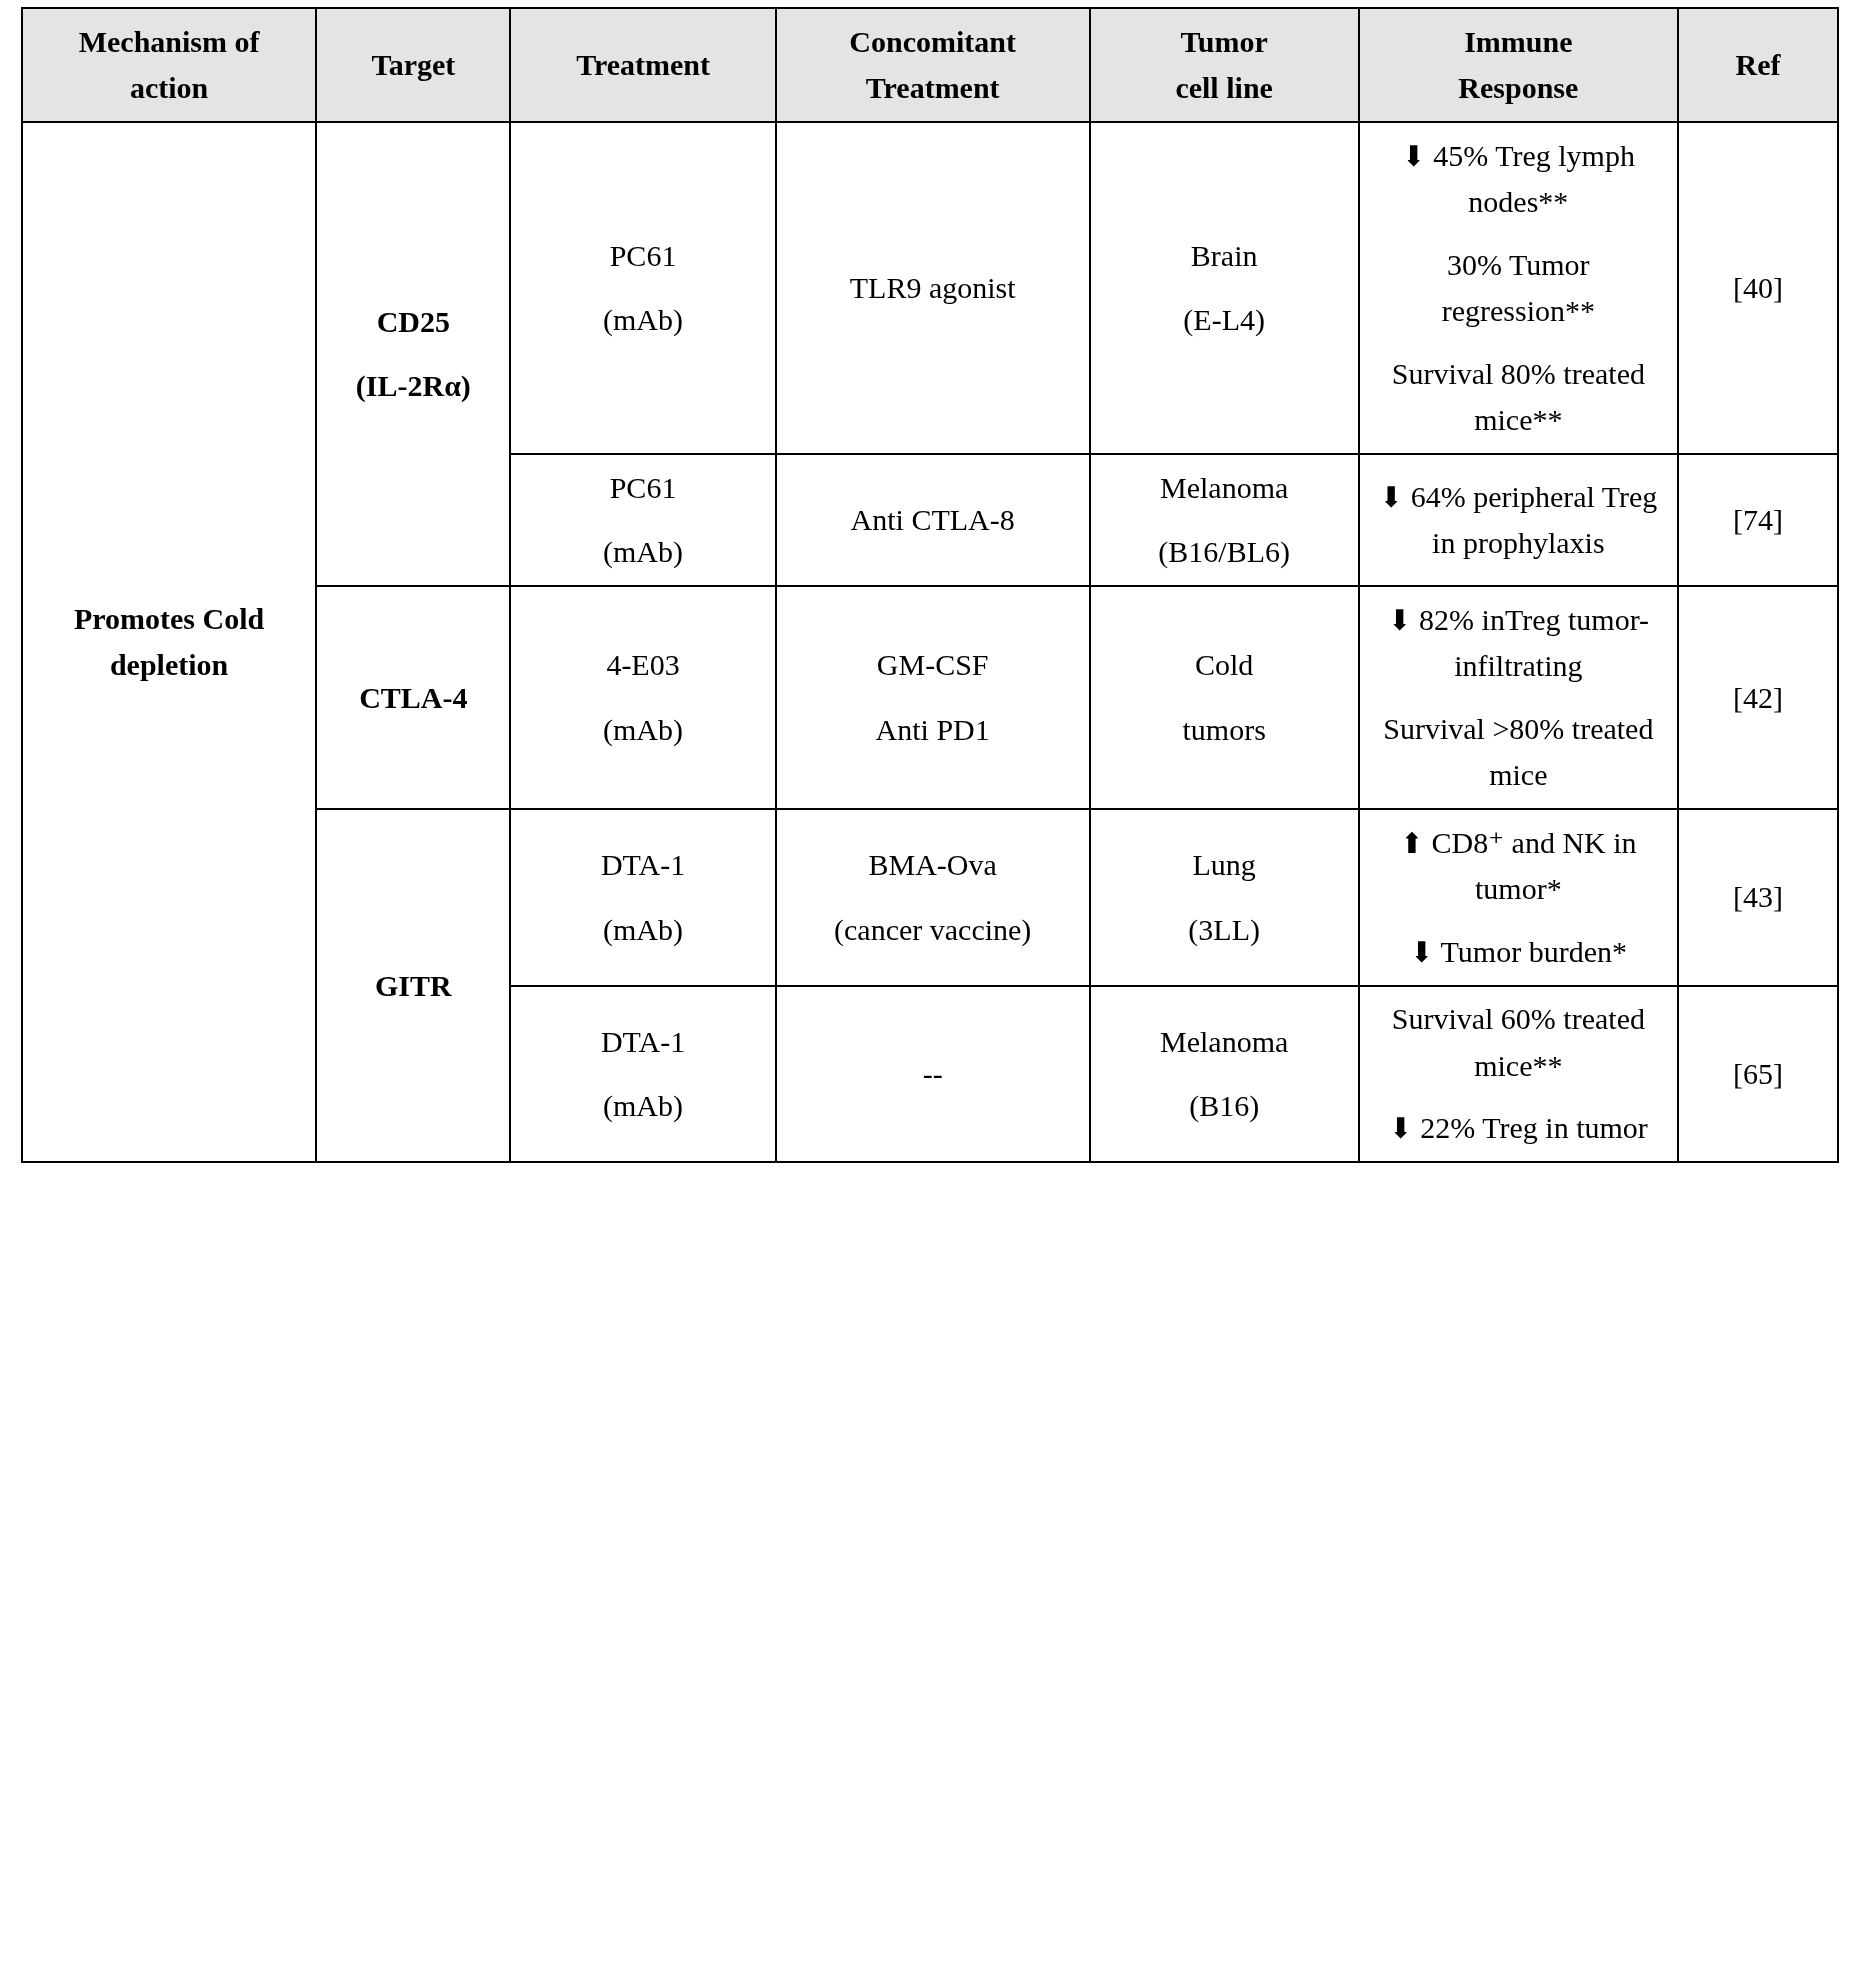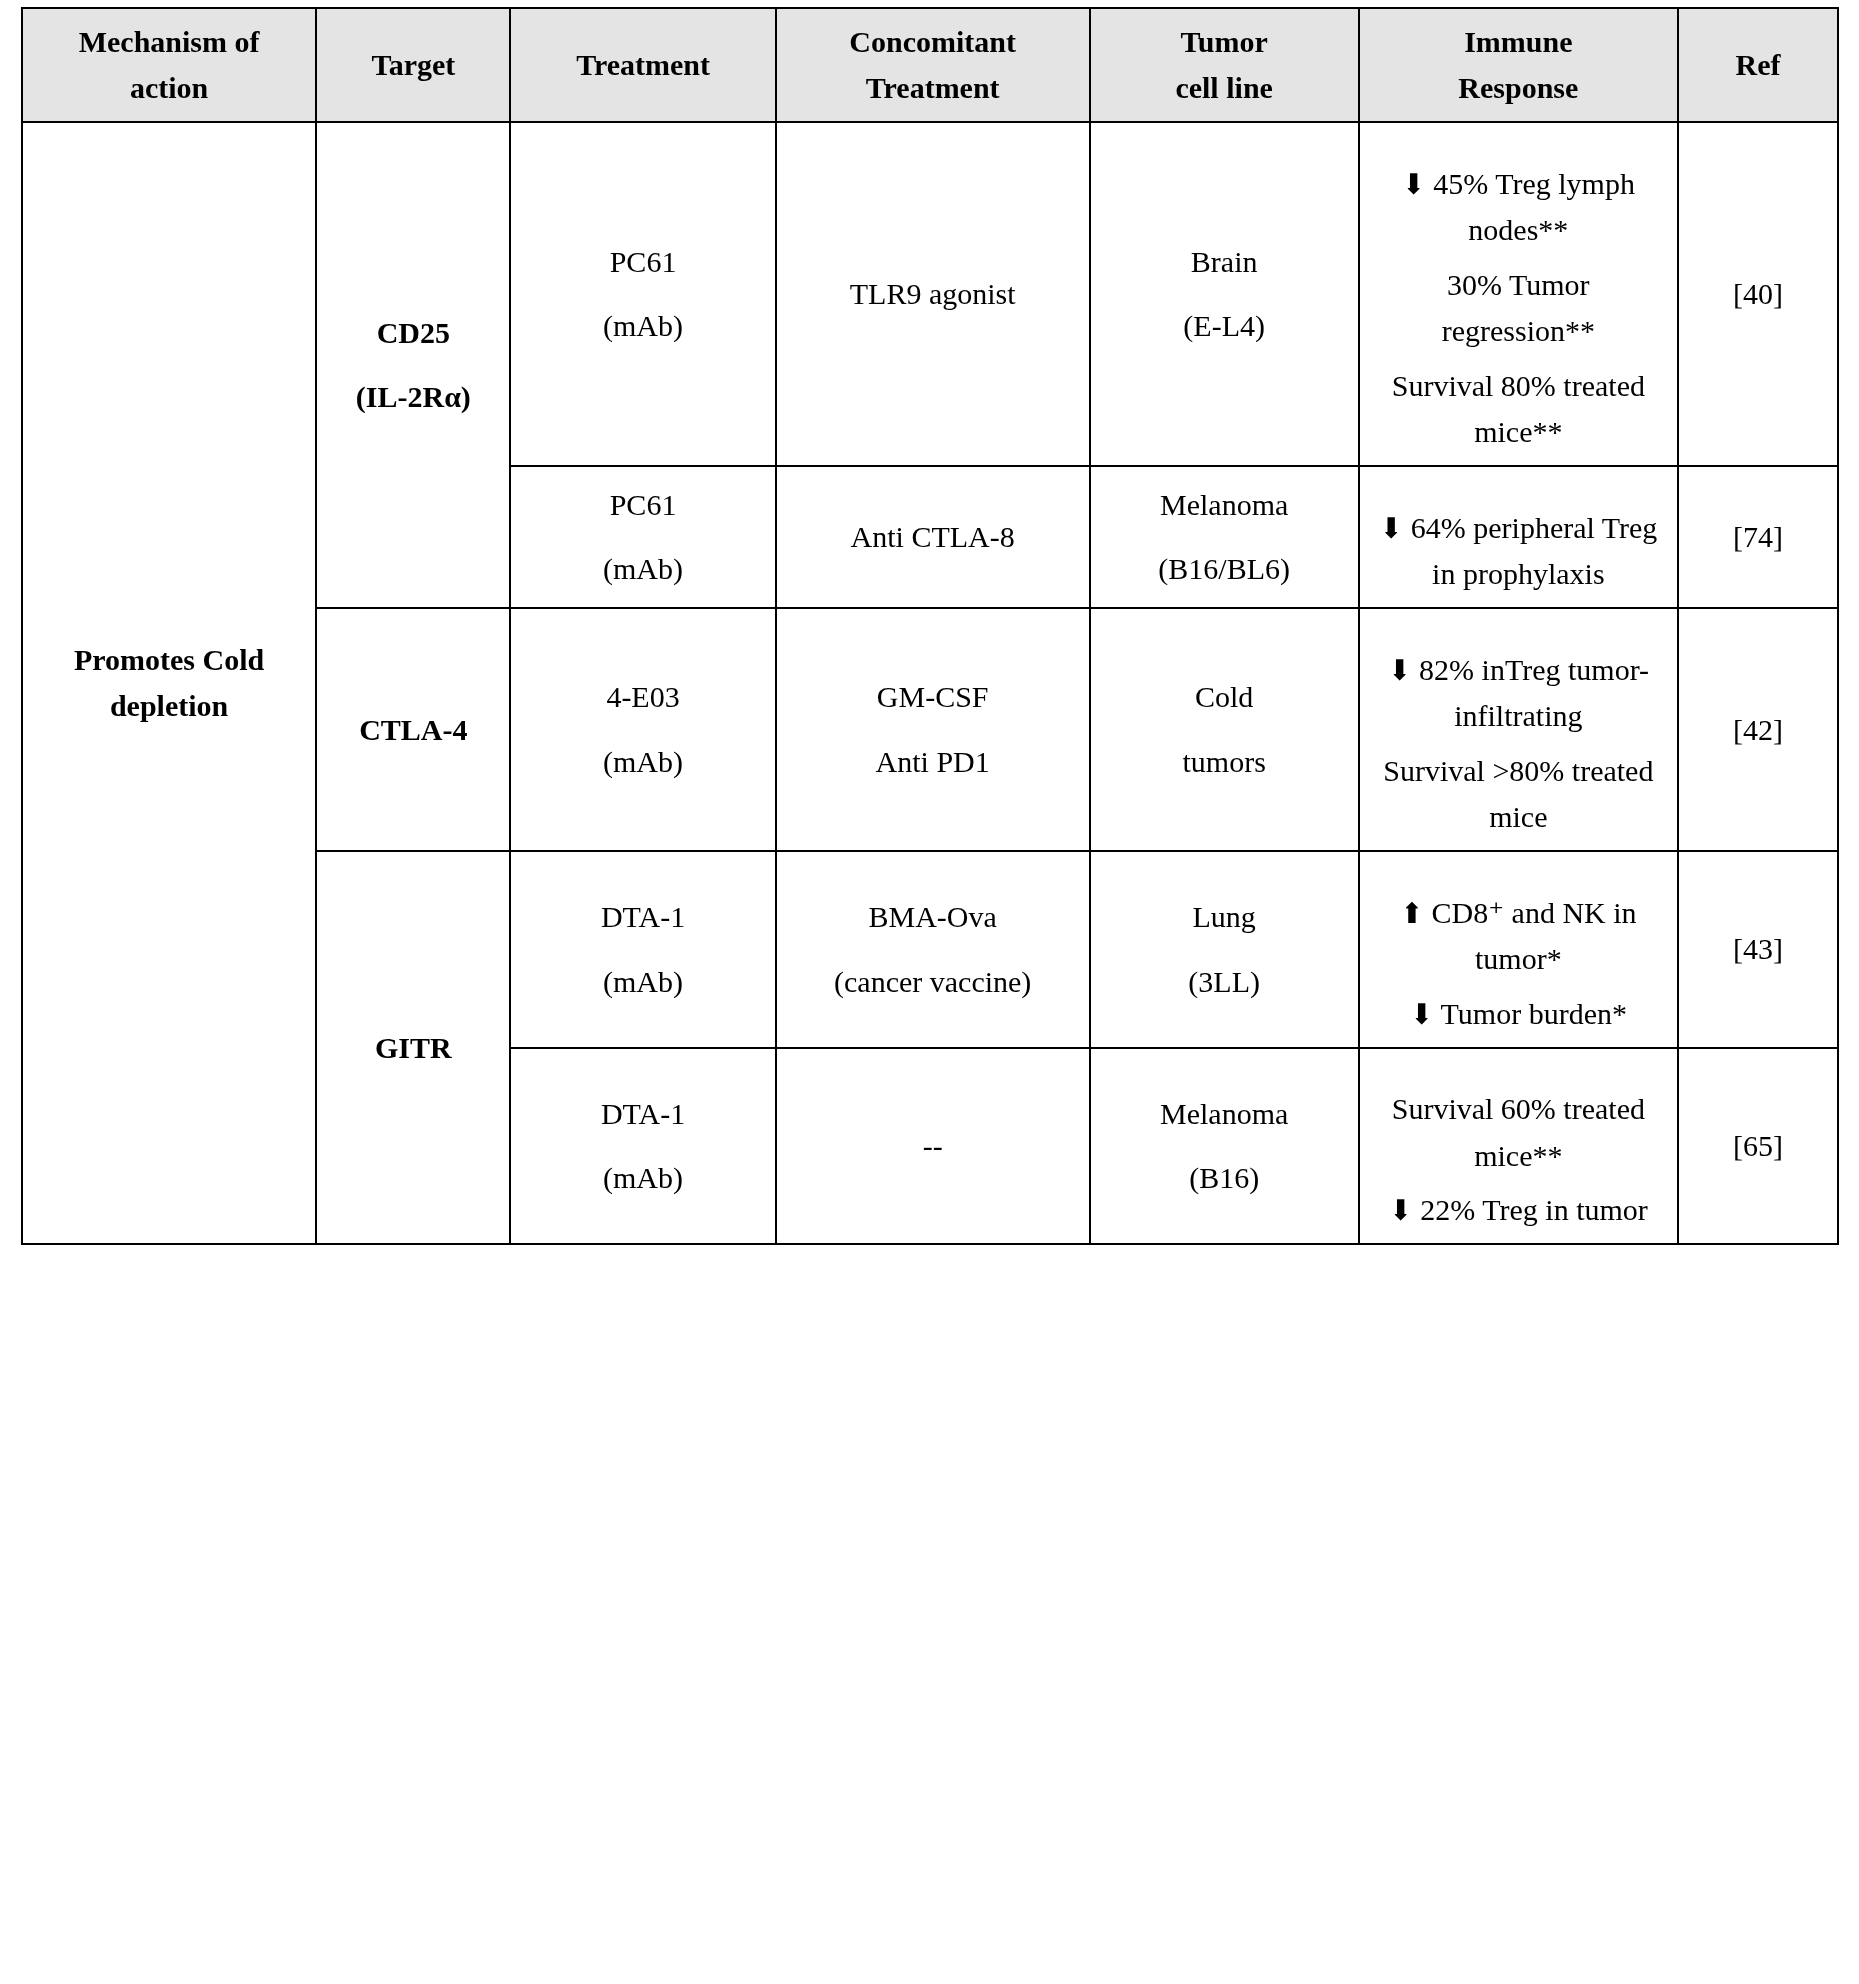--- a/index.html
+++ b/index.html
@@ -54,22 +54,22 @@
     font-size: 32px;
     line-height: 1.6;
   }
   .stack-line { display: block; }
   .gap { display: block; height: 18px; }
   .arrow-down, .arrow-up {
     font-weight: bold;
     font-size: 28.6px;
     line-height: 1;
   }
-  .imm-para { display: block; margin-top: 28px; }
-  .imm-para + .imm-para { margin-top: 8px; }
+  .imm-para { display: block; }
+  .imm-para + .imm-para { margin-top: 16px; }
 </style>
 </head>
 <body>
 
 <div class="page">
   <table class="tbl">
     <colgroup>
       <col class="col-mech">
       <col class="col-target">
       <col class="col-treat">

